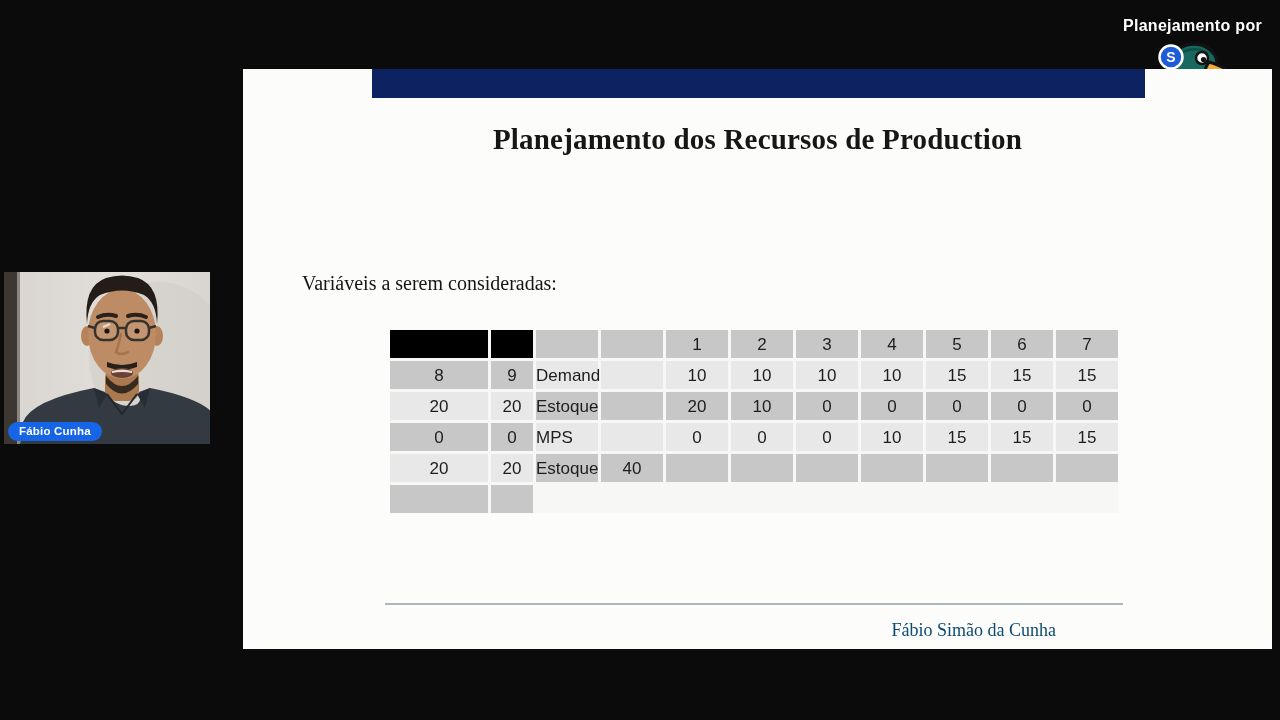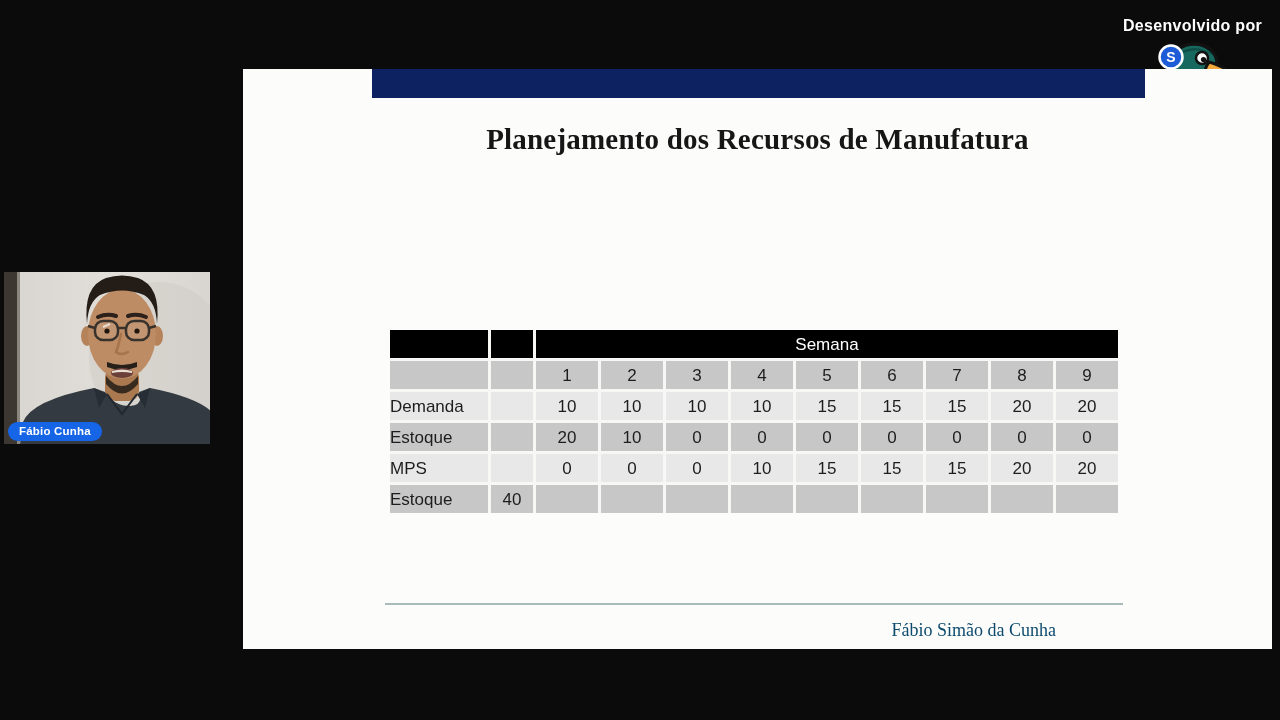--- a/index.html
+++ b/index.html
@@ -56,21 +56,21 @@
   .light{background:#e8e8e8;}
   .span9{grid-column:3 / -1;}
   .footer-line{position:absolute;left:142px;top:534px;width:738px;height:2px;background:#a8baba;}
   .slide-author{position:absolute;right:216px;top:551px;font-size:18px;color:#0c4a6e;}
 </style>
 </head>
 <body>
 
 <div>
 
-  <div class="powered-by">Desenvolvido por</div>
+  <div class="powered-by">Planejamento por</div>
 
   <svg class="duck" viewBox="0 0 78 60">
 
     <path d="M22 34 L42 34 L44 56 Q34 60 24 56 Z" fill="#17695f" stroke="#121212" stroke-width="3.5" stroke-linejoin="round"></path>
     <path d="M27 47 L41 47 L42 56 Q34 59 26 56 Z" fill="#efefe9"></path>
     <path d="M22 37 L43 37" stroke="#efefe9" stroke-width="3"></path>
 
     <ellipse cx="37" cy="21" rx="23" ry="19" fill="#17695f" stroke="#121212" stroke-width="3.5"></ellipse>
     <path d="M17 16 Q37 2 57 14 Q48 6 37 6 Q25 6 17 16 Z" fill="#0f4f48"></path>
 
@@ -132,27 +132,27 @@
       <path d="M103 90 Q118 96 133 90 L133 95 Q118 101 103 95 Z" fill="#27201a"></path>
       <ellipse cx="118" cy="101" rx="11" ry="5" fill="#6b4038"></ellipse>
       <path d="M108 99 Q118 96 128 99 L128 101 Q118 99 108 101 Z" fill="#e9ded1"></path>
       <path d="M102 104 Q118 124 134 104 L134 112 Q118 131 102 112 Z" fill="#2a211a" opacity=".9"></path>
     </svg>
     <div class="name-badge">Fábio Cunha</div>
   </div>
 
   <div class="slide">
     <div class="accent-band"></div>
-    <div class="slide-title">Planejamento dos Recursos de Manufatura</div>
+    <div class="slide-title">Planejamento dos Recursos de Production</div>
+    <div class="slide-intro">Variáveis a serem consideradas:</div>
 
     <div class="mps-table">
 
       <div class="c black"></div>
       <div class="c black"></div>
-      <div class="c black span9">Semana</div>
 
       <div class="c dark"></div>
       <div class="c dark"></div>
       <div class="c dark">1</div>
       <div class="c dark">2</div>
       <div class="c dark">3</div>
       <div class="c dark">4</div>
       <div class="c dark">5</div>
       <div class="c dark">6</div>
       <div class="c dark">7</div>

